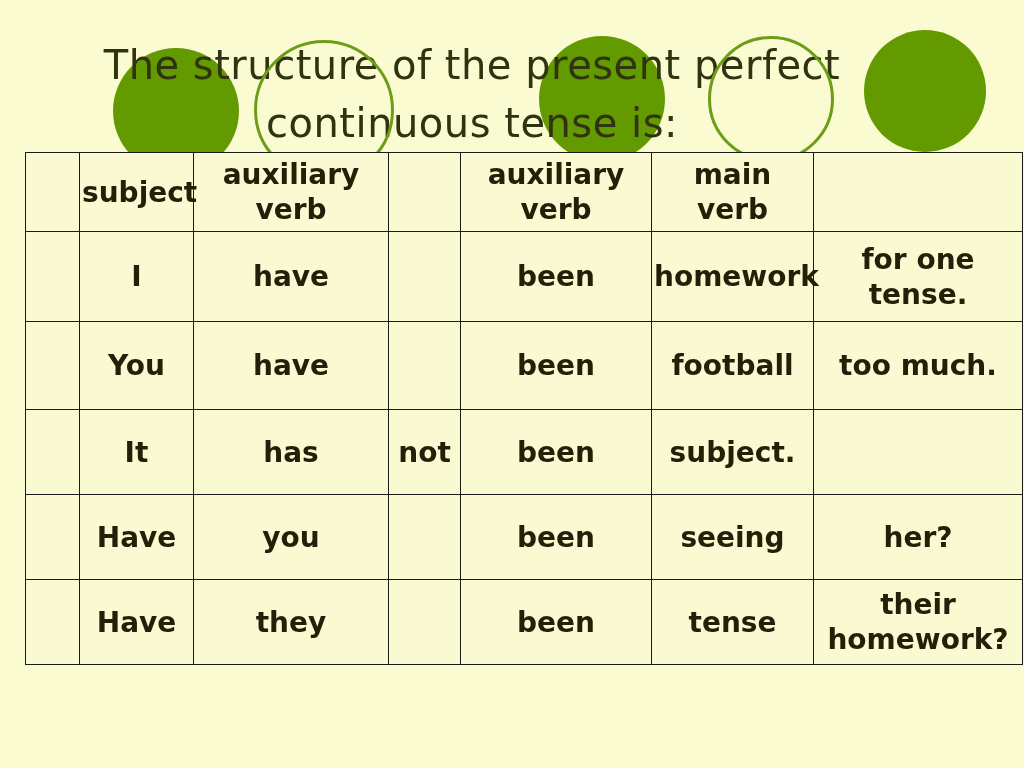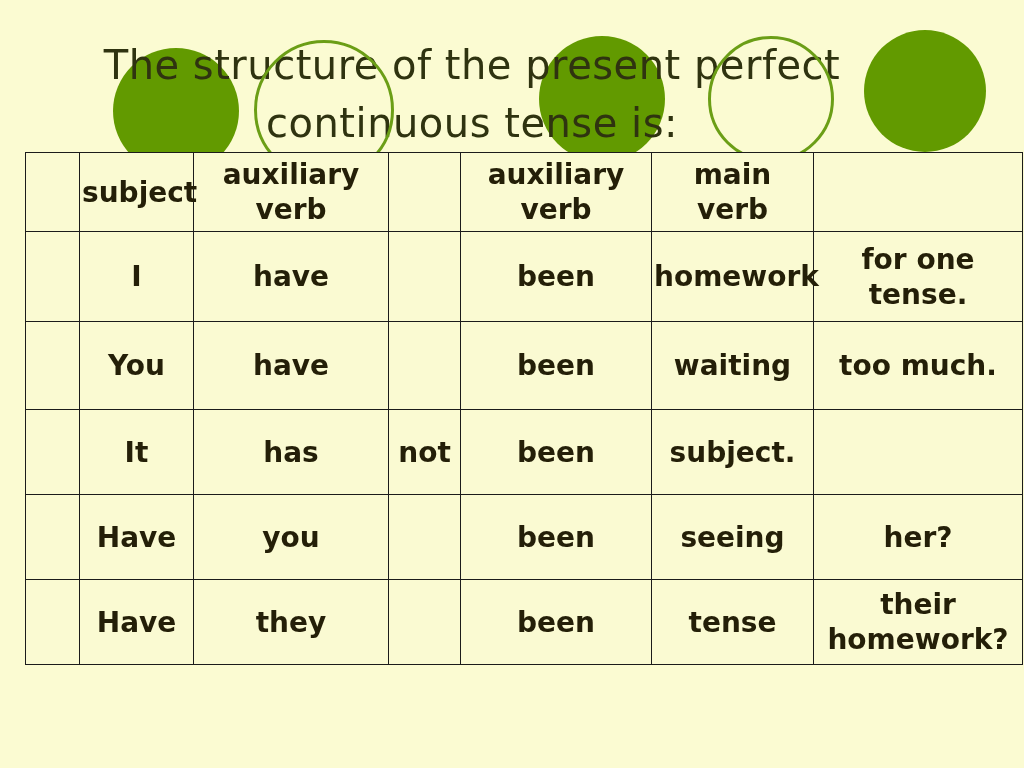--- a/index.html
+++ b/index.html
@@ -144,21 +144,21 @@
         <td class="c4 fill-green tx-purple">been</td>
         <td class="c5  tx-dark">homework</td>
         <td class="c6  tx-dark">for one tense.</td>
       </tr>
       <tr class="r-body r2">
         <td class="c0  tx-dark"></td>
         <td class="c1  tx-dark">You</td>
         <td class="c2 fill-orange tx-magenta">have</td>
         <td class="c3  tx-dark"></td>
         <td class="c4 fill-green tx-purple">been</td>
-        <td class="c5  tx-dark">waiting</td>
+        <td class="c5  tx-dark">football</td>
         <td class="c6  tx-dark">too much.</td>
       </tr>
       <tr class="r-body">
         <td class="c0  tx-dark"></td>
         <td class="c1  tx-dark">It</td>
         <td class="c2 fill-orange tx-magenta">has</td>
         <td class="c3  tx-dark">not</td>
         <td class="c4 fill-green tx-purple">been</td>
         <td class="c5  tx-dark">subject.</td>
         <td class="c6  tx-dark"></td>

